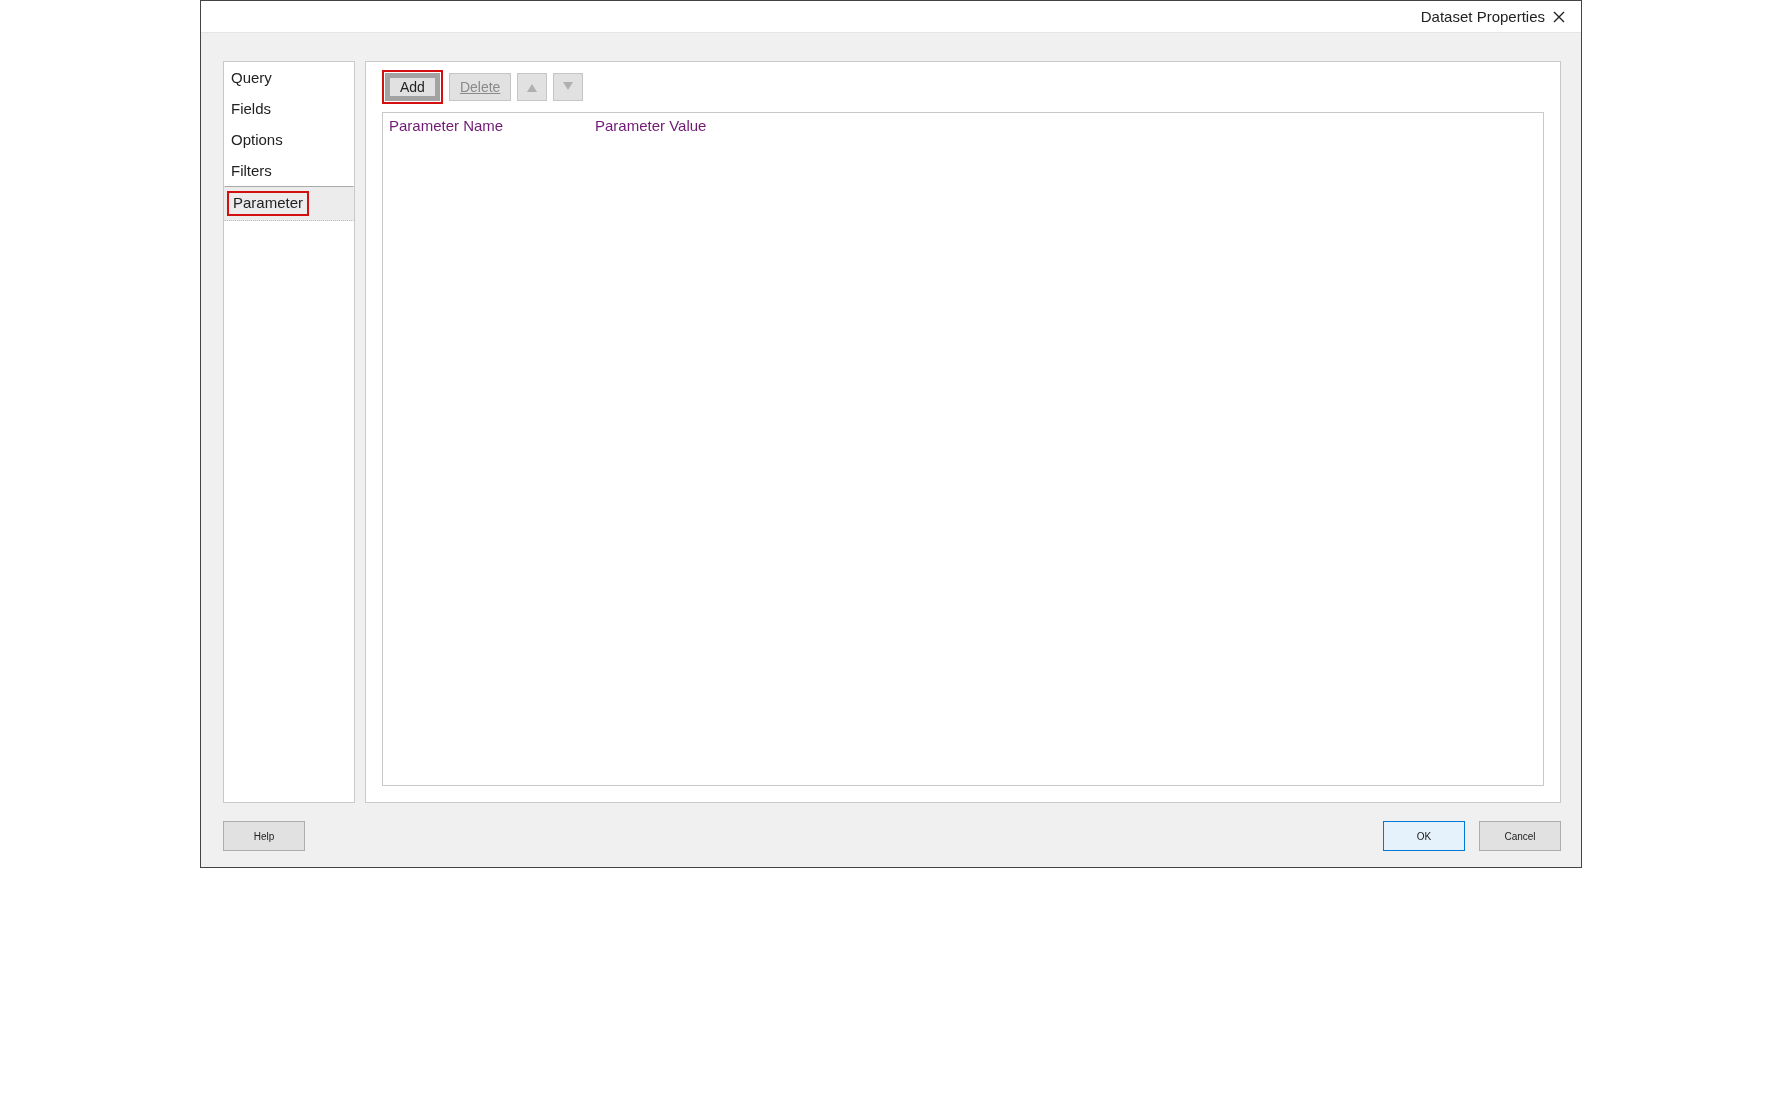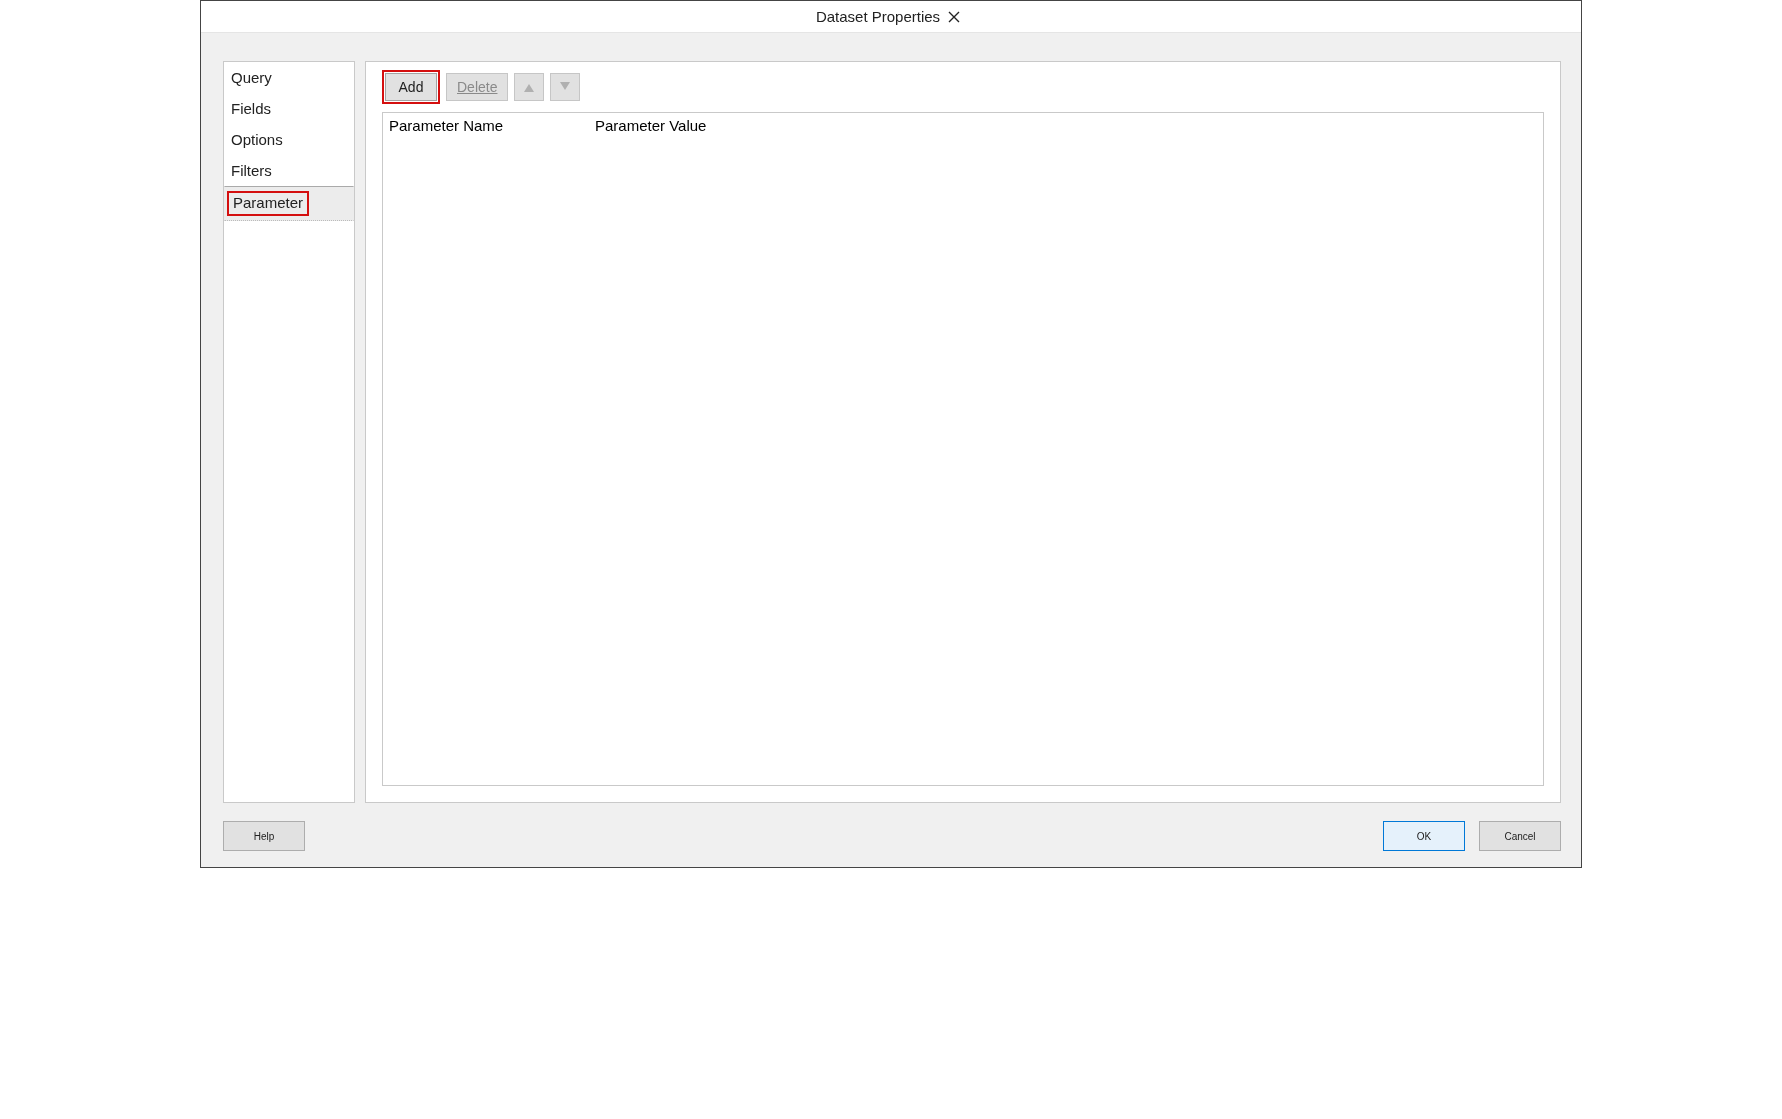--- a/index.html
+++ b/index.html
@@ -17,21 +17,21 @@
     border: 1px solid #444;
     display: flex;
     flex-direction: column;
     background: #fff;
     margin: 0 auto;
   }
   .titlebar {
     height: 32px;
     display: flex;
     align-items: center;
-    justify-content: center;
+    justify-content: flex-end;
     padding: 0 8px 0 10px;
     border-bottom: 1px solid #e5e5e5;
     background: #fff;
   }
   .titlebar-title {
     font-size: 15px;
     color: #222;
   }
   .titlebar-close {
     width: 28px;
@@ -129,21 +129,21 @@
     min-width: 30px;
     width: 30px;
     padding: 0;
   }
   .btn-highlight {
     border: 2px solid #d40f0f;
     padding: 1px;
     display: inline-flex;
   }
   .btn-highlight .btn {
-    border: 1px solid #a3a3a3;
+    border: 5px solid #a3a3a3;
     text-align: right;
   }
   .arrow-up, .arrow-down {
     width: 10px;
     height: 10px;
     display: inline-block;
   }
   .arrow-up {
     border-left: 5px solid transparent;
     border-right: 5px solid transparent;
@@ -159,21 +159,21 @@
     margin: 0 16px 16px 16px;
     border: 1px solid #c9c9c9;
     background: #fff;
     min-height: 0;
     overflow: hidden;
   }
   .grid-headers {
     display: flex;
     padding: 4px 4px;
     font-size: 15px;
-    color: #000000;
+    color: #701a75;
     background: #fff;
   }
   .col-name { width: 206px; padding-left: 2px; }
   .col-value { flex: 1; padding-left: 2px; }
   .footer-row {
     display: flex;
     justify-content: space-between;
     align-items: center;
     padding: 8px 20px 16px 22px;
   }

